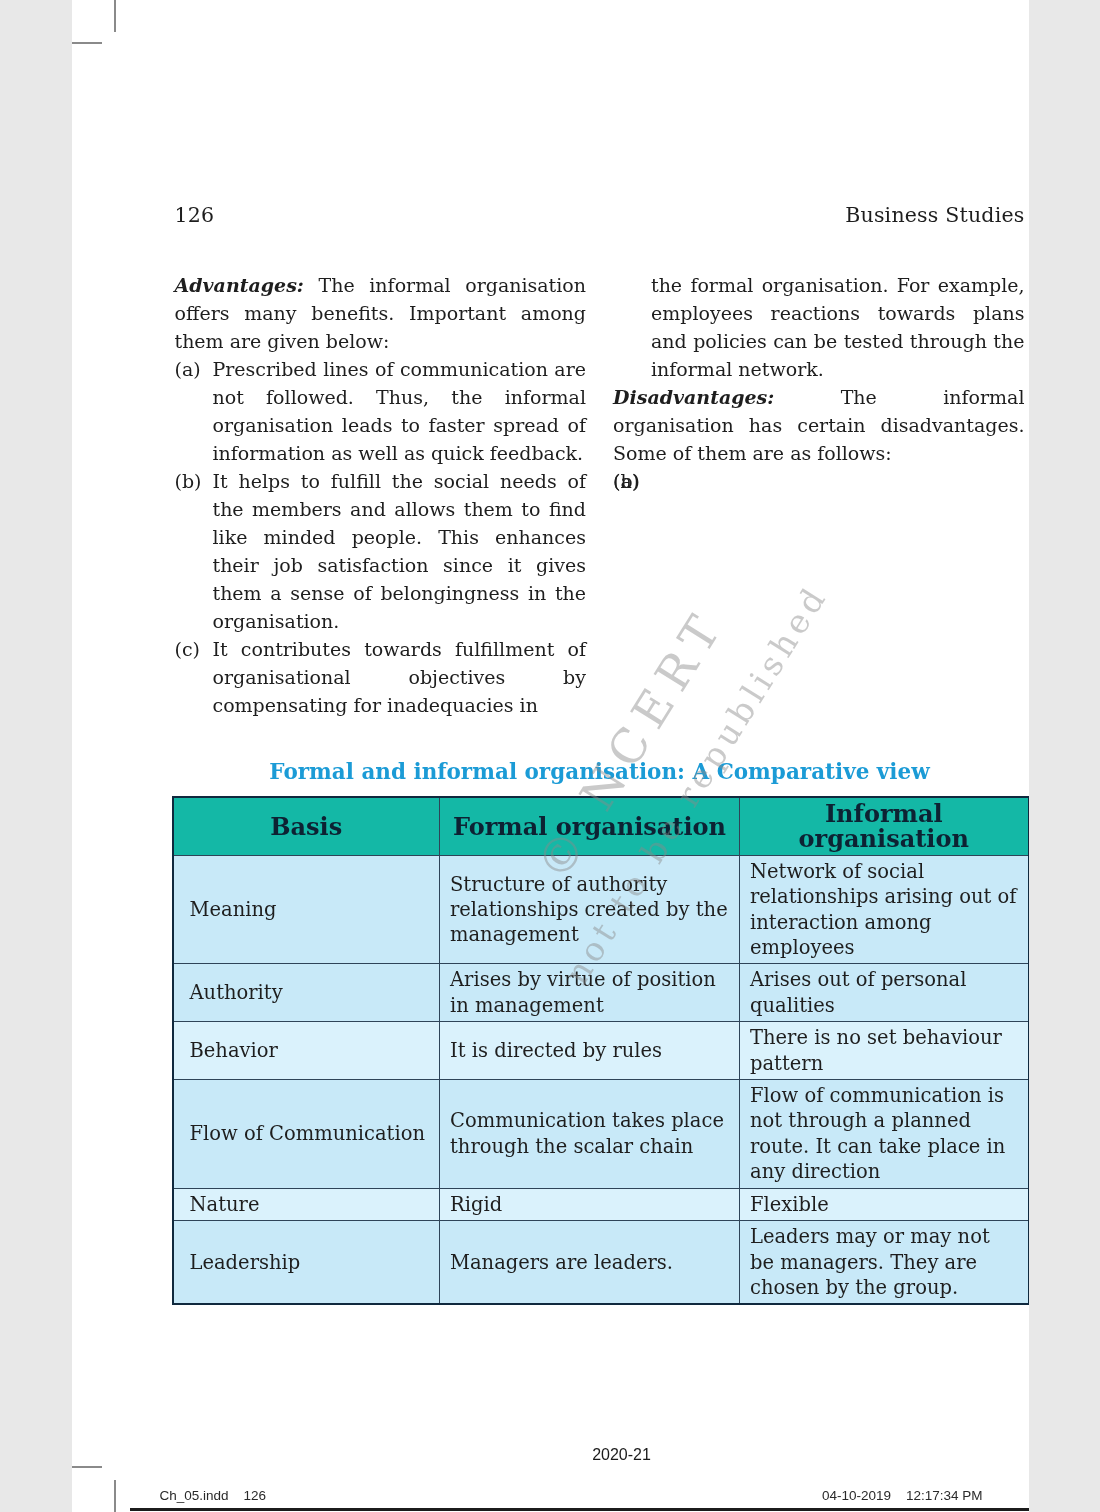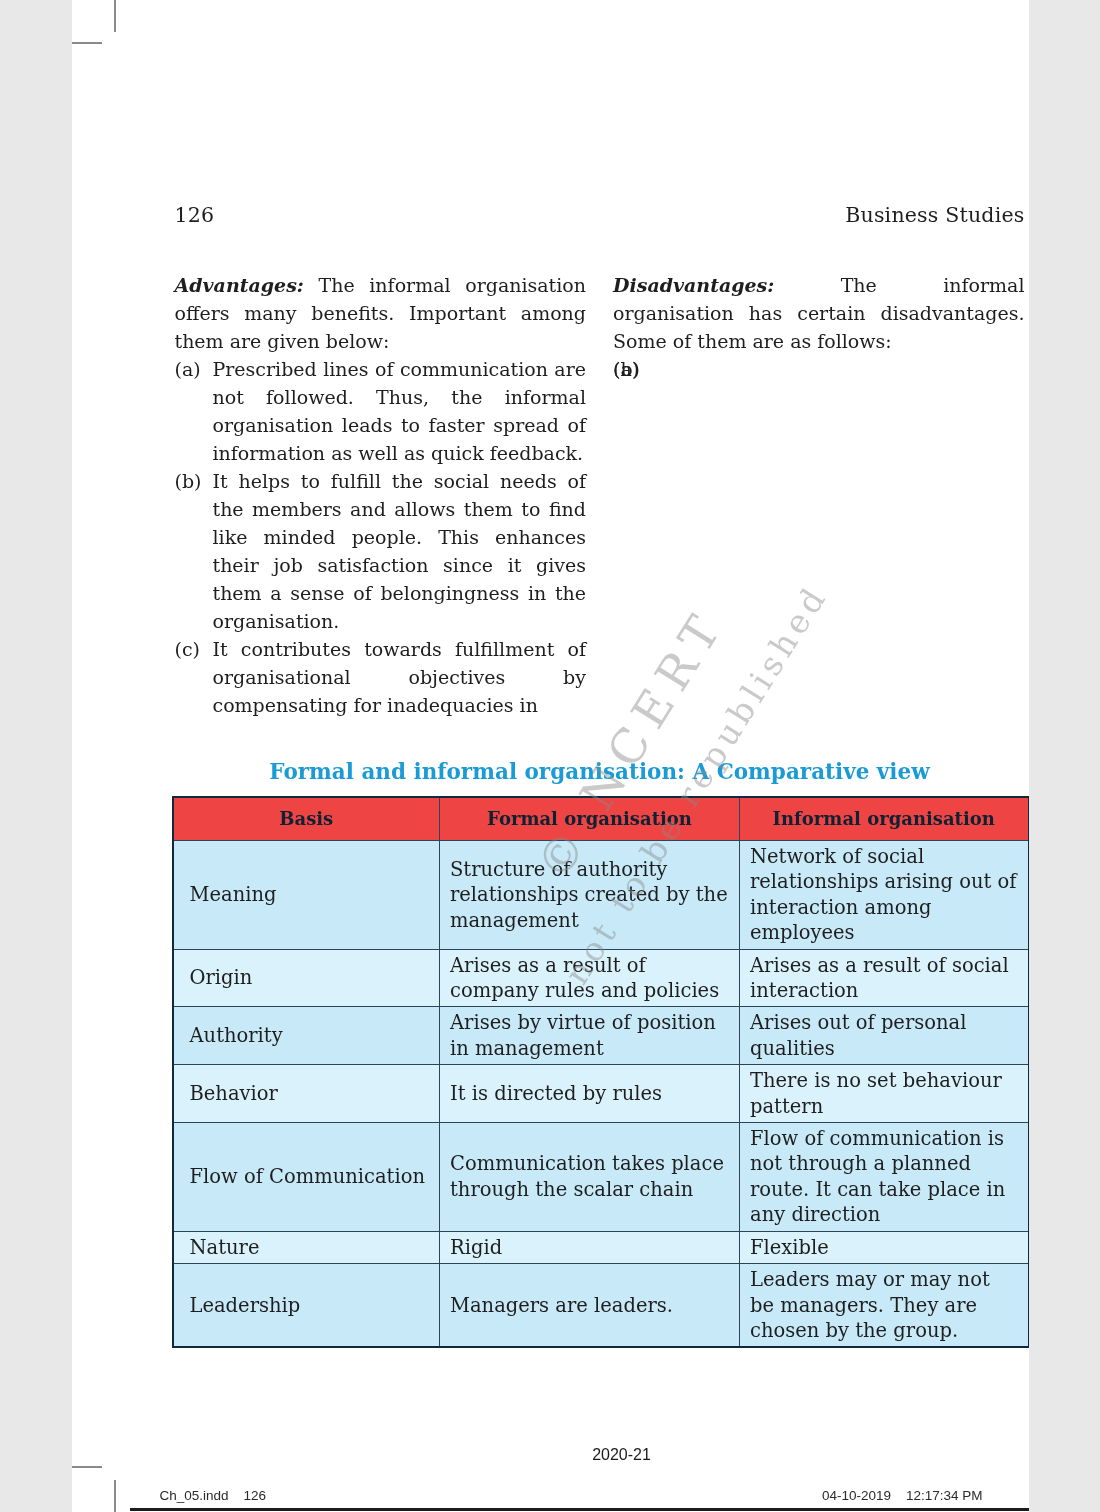--- a/index.html
+++ b/index.html
@@ -38,22 +38,22 @@
   }
   
   .cmp{
     position:absolute;left:100px;top:796px;width:856px;
     border-collapse:collapse;table-layout:fixed;
     font-size:19.5px;line-height:25.4px;
   }
   .cmp th,.cmp td{border:1.4px solid #2e4458;padding:3px 10px;vertical-align:middle;}
   .cmp{border:2.6px solid #10293e;}
   .cmp thead th{
-    background:#ef4444;color:#0d2233;font-weight:bold;height:36px;
-    text-align:center;font-size:18px;
+    background:#14b8a6;color:#0d2233;font-weight:bold;height:36px;
+    text-align:center;font-size:24px;
   }
   .cmp td{background:#c8e9f8;text-align:left;}
   .cmp tr.alt td{background:#daf2fc;}
   .cmp td.c1{padding-left:16px;}
   
   .watermark{
     position:absolute;left:388px;top:572px;width:400px;height:380px;
     display:flex;flex-direction:column;justify-content:center;align-items:center;gap:30px;
     transform:rotate(-58deg);color:rgba(138,138,138,0.45);
     z-index:5;pointer-events:none;white-space:nowrap;
@@ -103,20 +103,21 @@
       <div class="li">
         <span class="lbl">(b)</span>
         <span>It helps to fulfill the social needs of the members and allows them to find like minded people. This enhances their job satisfaction since it gives them a sense of belongingness in the organisation.</span>
       </div>
       <div class="li">
         <span class="lbl">(c)</span>
         <span>It contributes towards fulfillment of organisational objectives by compensating for inadequacies in</span>
       </div>
     </div>
     <div class="col">
+      <div class="cont">the formal organisation. For example, employees reactions towards plans and policies can be tested through the informal network.</div>
       <p class="para"><span class="lead">Disadvantages:</span><span> The informal organisation has certain disadvantages. Some of them are as follows:</span></p>
       <div class="li">
         <span class="lbl">(a)</span>
       </div>
       <div class="li">
         <span class="lbl">(b)</span>
       </div>
     </div>
   </div>
 
@@ -133,25 +134,20 @@
         <th>Basis</th>
         <th>Formal organisation</th>
         <th>Informal organisation</th>
       </tr>
     </thead>
     <tbody>
       <tr>
         <td class="c1">Meaning</td>
         <td>Structure of authority relationships created by the management</td>
         <td>Network of social relationships arising out of interaction among employees</td>
-      </tr>
-      <tr class="alt">
-        <td class="c1">Origin</td>
-        <td>Arises as a result of company rules and policies</td>
-        <td>Arises as a result of social interaction</td>
       </tr>
       <tr>
         <td class="c1">Authority</td>
         <td>Arises by virtue of position in management</td>
         <td>Arises out of personal qualities</td>
       </tr>
       <tr class="alt">
         <td class="c1">Behavior</td>
         <td>It is directed by rules</td>
         <td>There is no set behaviour pattern</td>

